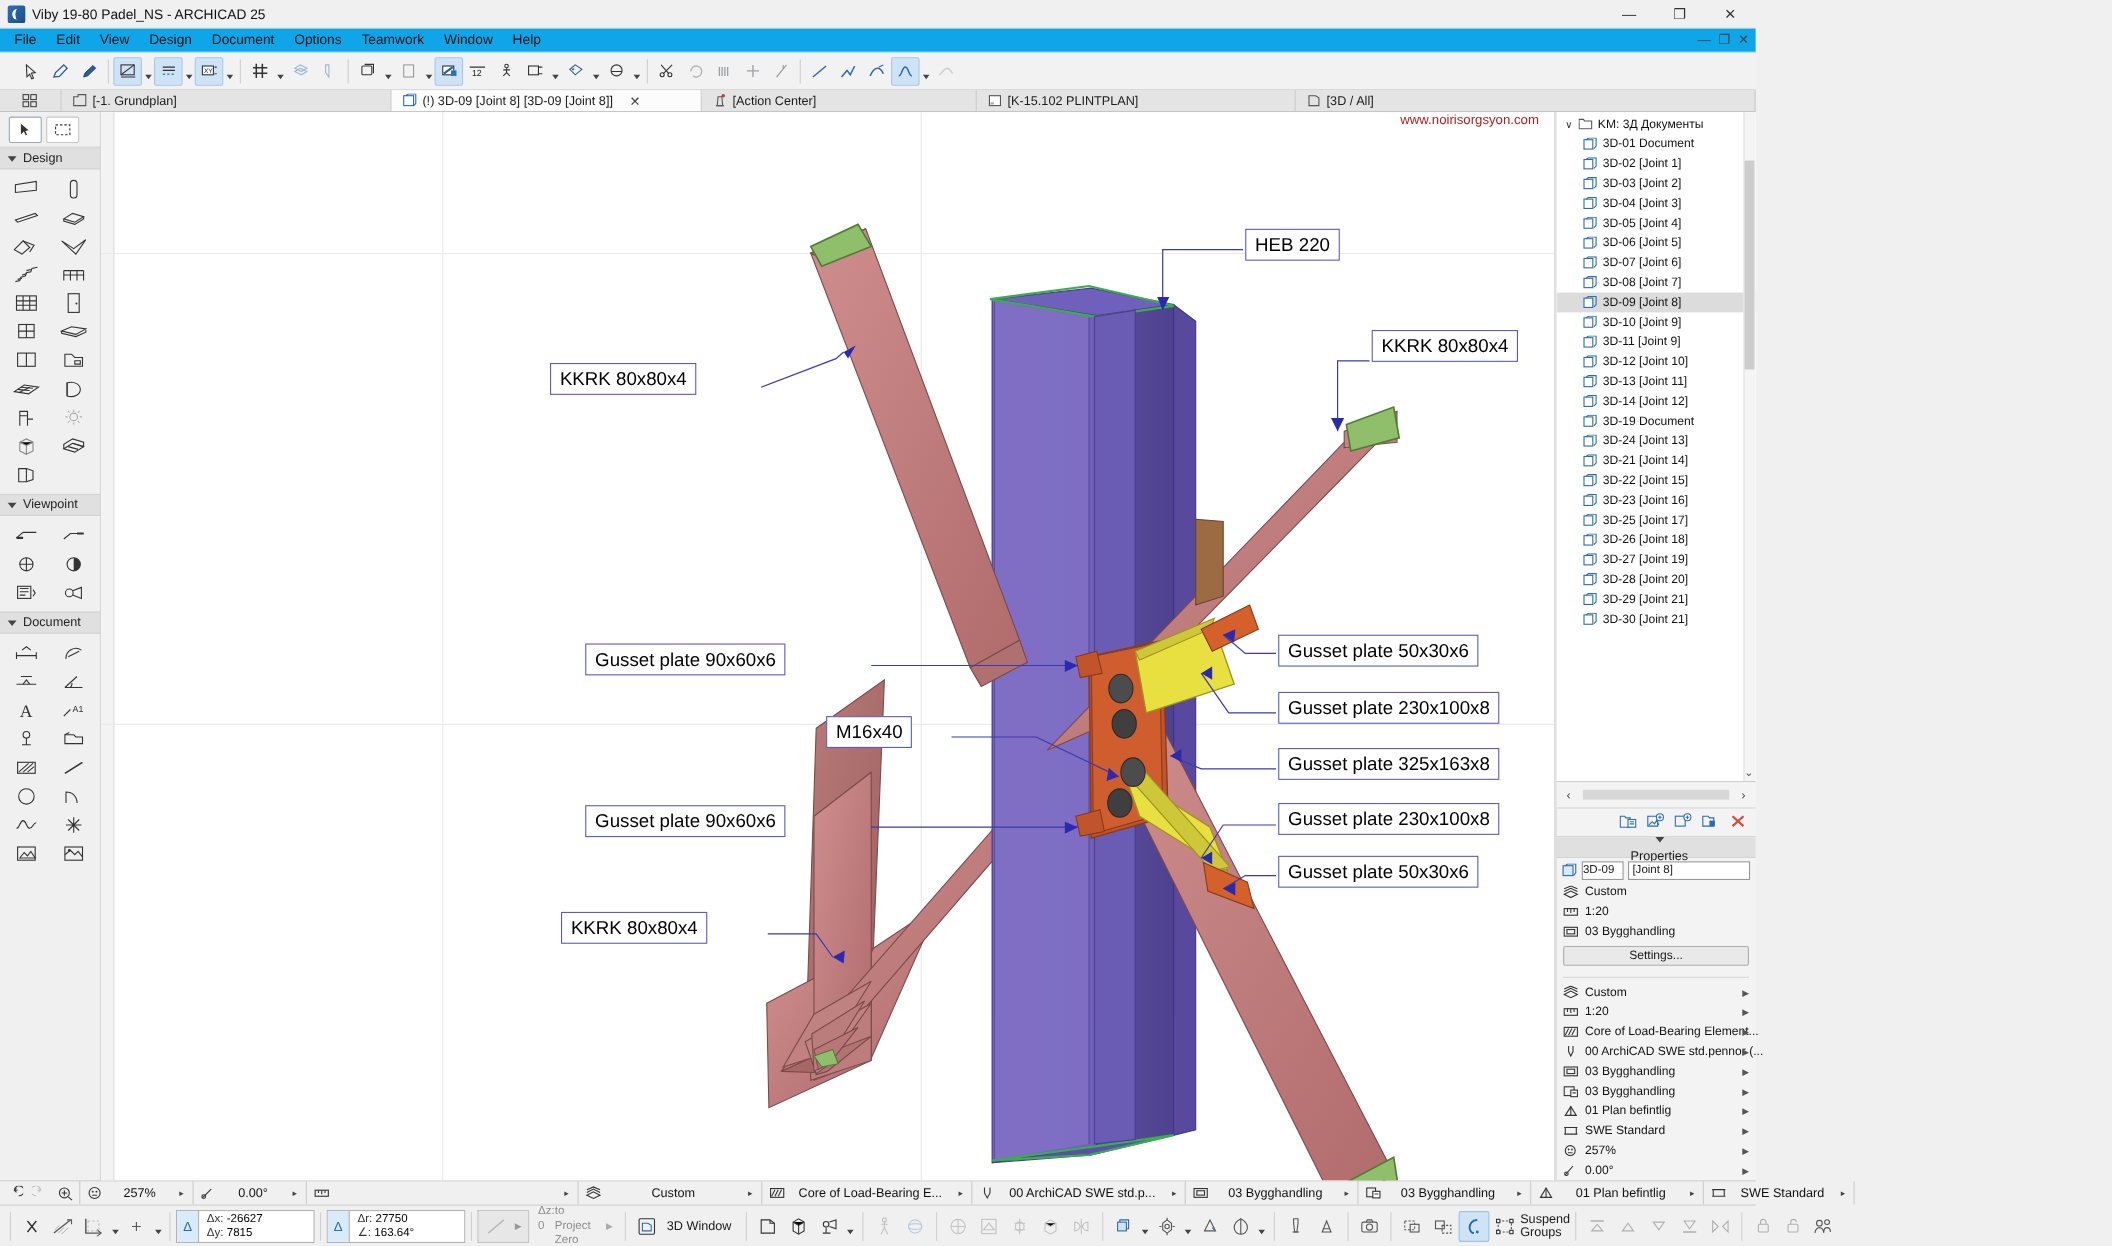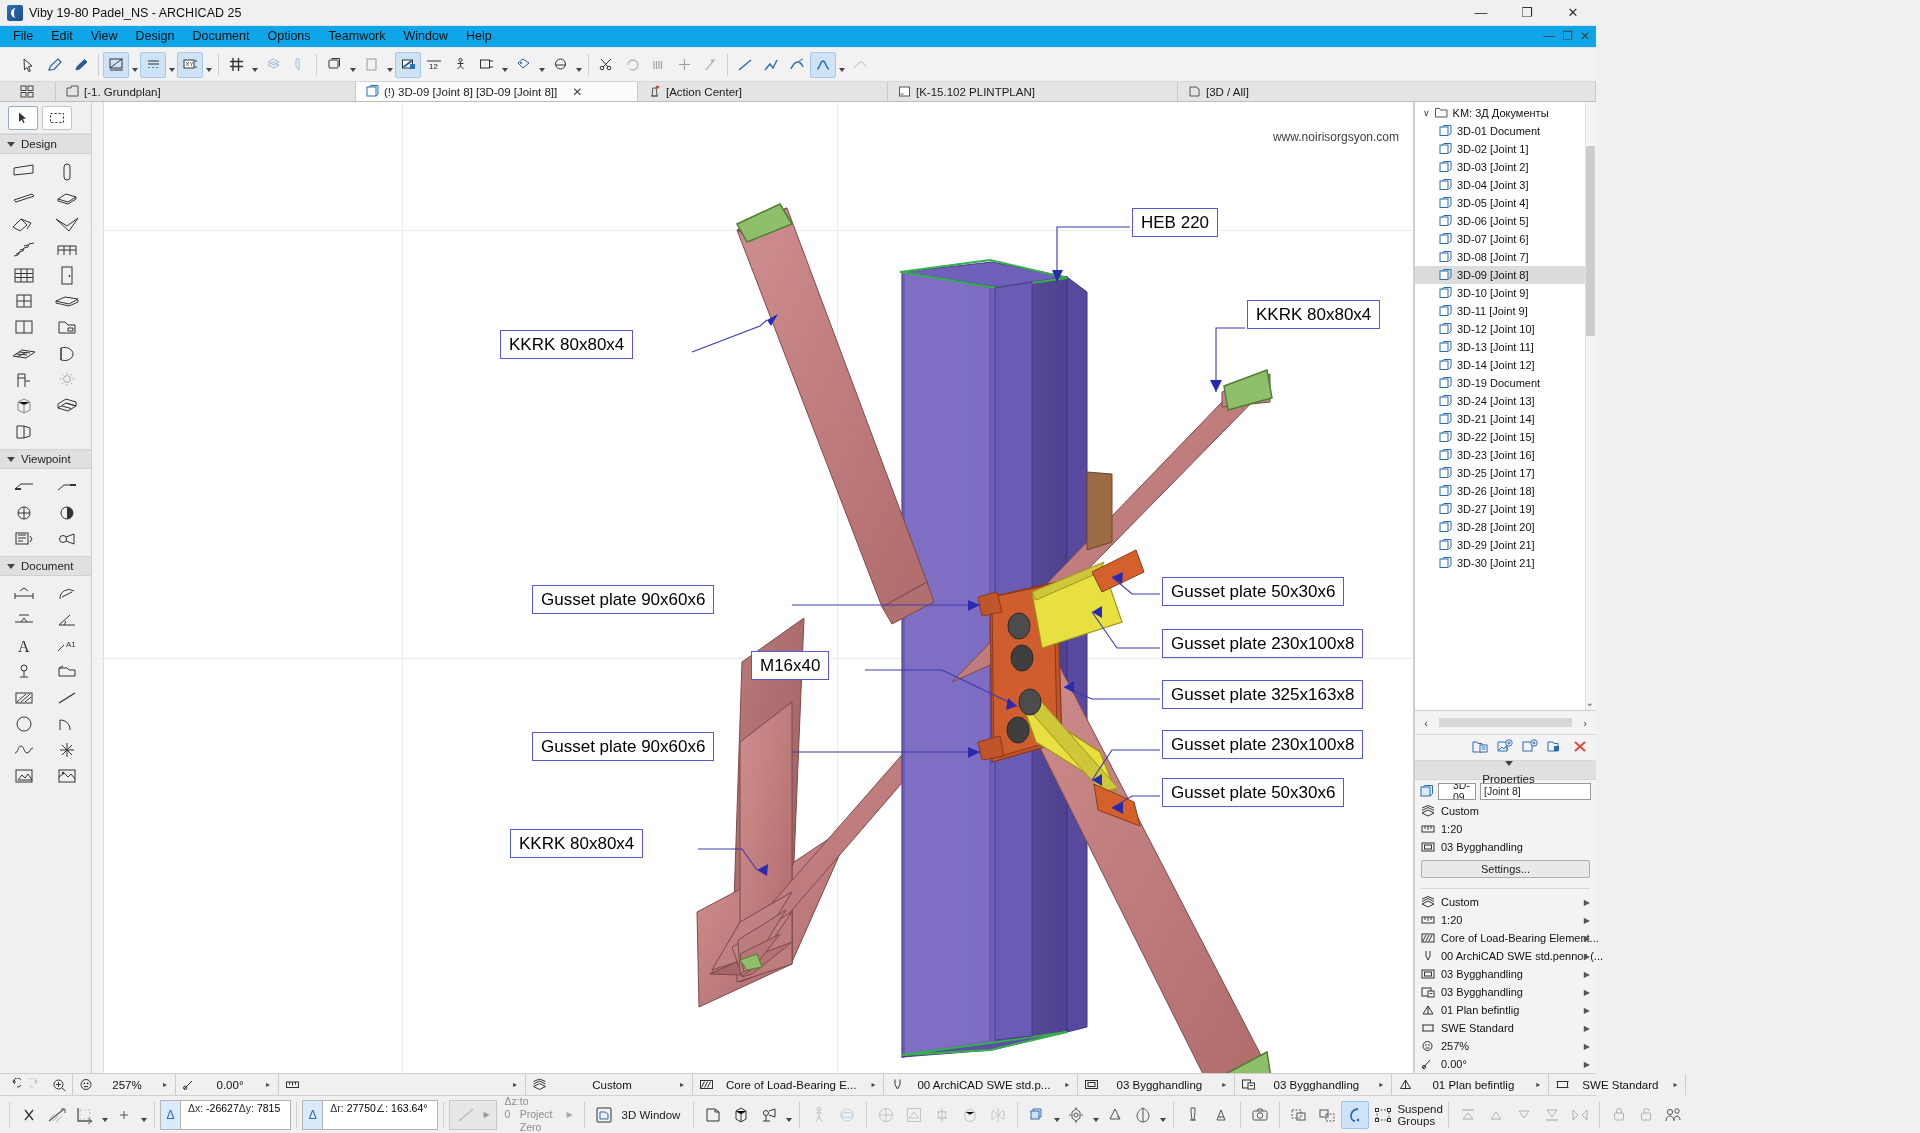--- a/index.html
+++ b/index.html
@@ -74,21 +74,21 @@
          border-top:5px solid #444;}
   .tbx-grid { display:grid; grid-template-columns:1fr 1fr; padding:6px 4px; gap:3px 2px; }
   .tbx-cell { height:23px; display:flex; align-items:center; justify-content:center; border-radius:2px;}
 
   
   .canvaswrap { flex:1 1 auto; position:relative; background:#ffffff; overflow:hidden;
                 border-right:1px solid #d0d0d0; }
   .canvas-ruler-v { position:absolute; left:0; top:0; bottom:0; width:12px; background:#f3f3f3;
                     border-right:1px solid #dcdcdc; }
   .grid-line { position:absolute; background:#e9e9ee; }
-  .watermark { position:absolute; right:14px; top:28px; font-size:12px; color:#404040; }
+  .watermark { position:absolute; right:14px; top:0; font-size:12px; color:#b91c1c; }
 
   
   .lab { position:absolute; background:#fff; border:1px solid #5a5ad0; padding:3px 8px;
          font-size:17px; font-family:"Liberation Sans", sans-serif; color:#000; white-space:nowrap;
          line-height:21px; }
   svg.annot { position:absolute; left:0; top:0; overflow:visible; pointer-events:none; }
 
   
   .rightdock { width:182px; background:#f3f3f3; display:flex; flex-direction:column; flex:0 0 auto;
                border-left:1px solid #cfcfcf; }
@@ -114,21 +114,21 @@
                 padding-right:8px; border-bottom:1px solid #d6d6d6; }
   .prop-head { height:19px; background:#e0e0e0; display:flex; align-items:center; gap:7px;
                padding-left:6px; font-size:11.5px; border-bottom:1px solid #d4d4d4;flex-direction:column;}
   .prop-list { font-size:11px; }
   .prop-row { height:18px; display:flex; align-items:center; gap:6px; padding-left:6px;
               color:#111; white-space:nowrap; position:relative;}
   .prop-ico { width:14px; height:13px; flex:0 0 auto; color:#3a3a3a;}
   .prop-arrow { position:absolute; right:6px; font-size:8px; color:#555; }
   .id-row { height:22px; display:flex; align-items:center; gap:4px; padding:0 5px; }
   .id-box { width:38px; height:17px; border:1px solid #999; background:#fff; font-size:10.5px;
-            display:flex; align-items:center; padding-left:14px; overflow:hidden;}
+            display:flex; align-items:center; padding-left:0; overflow:hidden;}
   .id-box2 { flex:1 1 auto; height:17px; border:1px solid #999; background:#fff; font-size:10.5px;
             display:flex; align-items:center; padding-left:3px; }
   .settings-btn { margin:4px 6px 6px 6px; height:18px; border:1px solid #adadad; background:#e9e9e9;
                   display:flex; align-items:center; justify-content:center; font-size:11px;
                   border-radius:2px;}
   .prop-divider { height:1px; background:#d6d6d6; margin:4px 6px; }
 
   
   .statusbar { height:22px; background:#f0f0f0; border-top:1px solid #cfcfcf; display:flex;
                align-items:stretch; font-size:11.5px; flex:0 0 auto;}
@@ -143,21 +143,21 @@
               align-items:center; gap:0; flex:0 0 auto; padding:0 4px;}
   .tk-sep { width:1px; height:26px; background:#cfcfcf; margin:0 5px; flex:0 0 auto;}
   .tk-btn { width:28px; height:28px; display:flex; align-items:center; justify-content:center;
             color:#3a3a3a; border-radius:2px; flex:0 0 auto;}
   .tk-btn.on { background:#cfe3f7; border:1px solid #9fc3e8; }
   .tk-btn.dim { color:#b5b5b5; }
   .coordbox { height:30px; background:#fff; border:1px solid #b4b4b4; display:flex;
               align-items:stretch; flex:0 0 auto;}
   .cb-tag { width:20px; background:#d9ebfb; border-right:1px solid #b4b4b4; display:flex;
             align-items:center; justify-content:center; color:#2b6cb0; font-size:12px;}
-  .cb-vals { padding:1px 10px 1px 7px; display:flex; flex-direction:row; justify-content:flex-start;
+  .cb-vals { padding:1px 10px 1px 7px; display:flex; flex-direction:column; justify-content:flex-start;
              font-size:10.5px; line-height:13px; min-width:104px;}
   .cb-vals i { font-style:normal; color:#333; }
   .cb-vals b { font-weight:normal; color:#000; }
   .tk-label { font-size:11.5px; padding:0 8px 0 4px; white-space:nowrap;}
   .tk-dimbox { height:30px; border:1px solid #c8c8c8; background:#e7e7e7; display:flex;
                align-items:center; padding:0 6px; gap:5px; color:#aaa;}
   .tk-zbox { display:flex; justify-content:center; font-size:10.5px;
              color:#8d8d8d; line-height:13px; padding:0 8px;}
   .sg-pill { display:flex; align-items:center; gap:5px; font-size:11.5px; }
   svg { pointer-events:none; }

